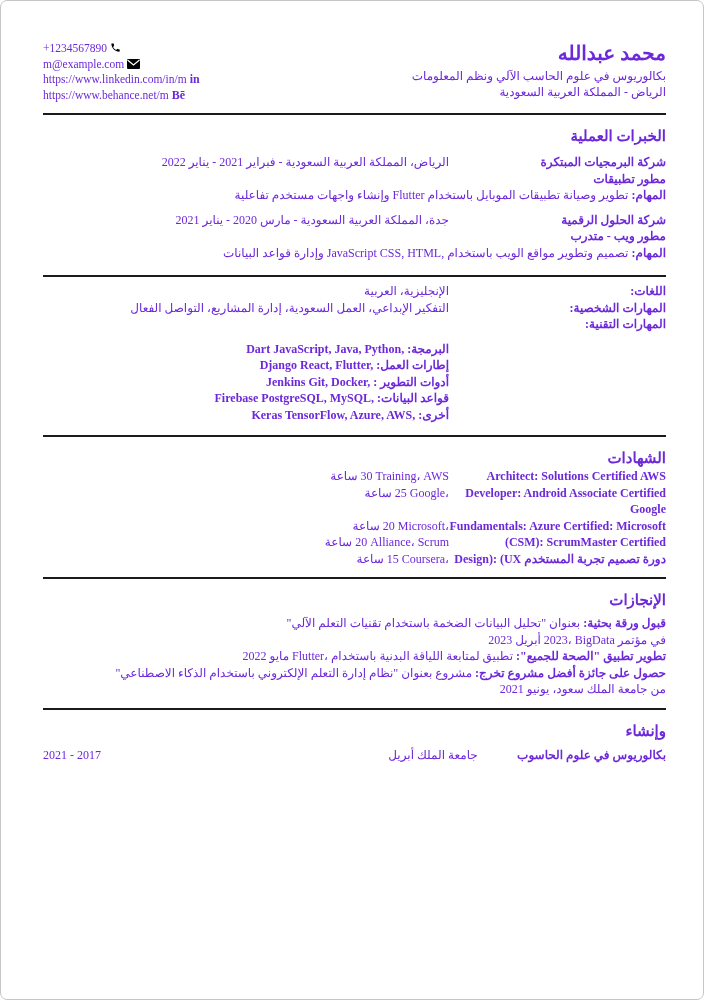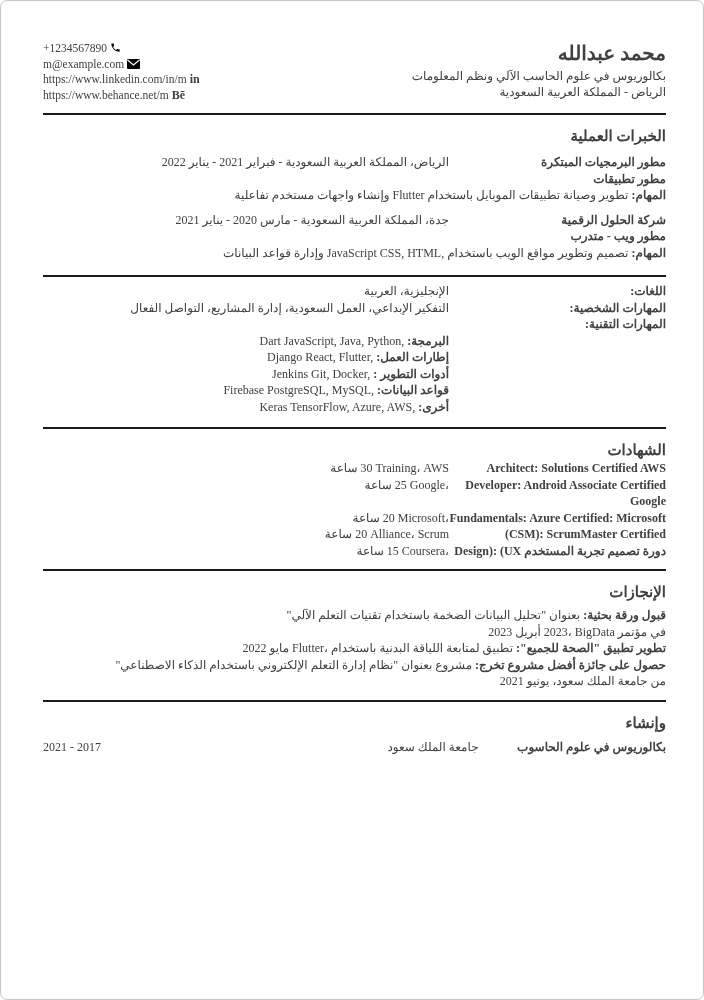--- a/index.html
+++ b/index.html
@@ -3,21 +3,21 @@
 <meta charset="utf-8">
 <style>
   html,body{margin:0;padding:0;background:#ffffff;}
   .page{
     position:relative;
     width:702px;height:998px;
     background:#ffffff;
     border:1px solid #c6c6c6;
     border-radius:7px;
     font-family:"Liberation Serif","DejaVu Serif",serif;
-    color:#404040;
+    color:#6d28d9;
     overflow:hidden;
   }
   .content{margin:0 37px 0 42px;}
   
   .header{display:flex;justify-content:space-between;padding-top:40px;}
   .contact{font-size:11.5px;line-height:15.5px;text-align:left;}
   .contact-row{white-space:nowrap;}
   .cicon{display:inline-block;vertical-align:-1px;margin-left:3px;}
   .cicon svg{display:block;}
   .glyph-ic{font-weight:bold;font-size:12px;margin-left:3px;}
@@ -33,21 +33,21 @@
   .col-left{width:406px;text-align:right;direction:ltr;}
   .col-right{flex:1;text-align:right;}
   .rtl{direction:rtl;}
   .b{font-weight:bold;}
   .line-ltr{direction:ltr;text-align:right;}
   
   .job{margin-top:8px;}
   .job+.job{margin-top:8px;}
   
   .skill-rows{margin-top:6px;}
-  .tech-rows{margin-top:0;}
+  .tech-rows{margin-top:8px;font-weight:bold;}
   .tech-line{width:406px;text-align:right;direction:ltr;}
   
   .cert-rows{}
   .cert-line{line-height:16.5px;}
   .cert-name{flex:1;text-align:right;direction:ltr;font-weight:bold;}
   
   .ach-rows{margin-top:5px;}
   .ach-line{text-align:right;}
   
   .edu-row{display:grid;grid-template-columns:310px 160px 1fr;margin-top:6px;}
@@ -80,21 +80,21 @@
       </div>
     </div>
 
     <hr class="rule">
 
     <div class="sec-title">الخبرات العملية</div>
 
     <div class="job body-line">
       <div class="tworow">
         <div class="col-left rtl">الرياض، المملكة العربية السعودية - فبراير 2021 - يناير 2022</div>
-        <div class="col-right rtl b">مطور البرمجيات المبتكرة</div>
+        <div class="col-right rtl b">شركة البرمجيات المبتكرة</div>
       </div>
       <div class="col-right rtl b" style="width:auto">مطور تطبيقات</div>
       <div class="line-ltr"><span class="rtl">وإنشاء واجهات مستخدم تفاعلية</span> <span>Flutter</span> <span class="rtl" dir="rtl"><b>المهام:</b> <span>تطوير وصيانة تطبيقات الموبايل باستخدام</span></span></div>
     </div>
 
     <div class="job body-line">
       <div class="tworow">
         <div class="col-left rtl">جدة، المملكة العربية السعودية - مارس 2020 - يناير 2021</div>
         <div class="col-right rtl b">شركة الحلول الرقمية</div>
       </div>
@@ -165,18 +165,18 @@
       <div class="ach-line rtl"><b>حصول على جائزة أفضل مشروع تخرج:</b> <span>مشروع بعنوان "نظام إدارة التعلم الإلكتروني باستخدام الذكاء الاصطناعي"</span></div>
       <div class="ach-line rtl">من جامعة الملك سعود، يونيو 2021</div>
     </div>
 
     <hr class="rule" style="margin-top:10px">
 
     <div class="sec-title">وإنشاء</div>
 
     <div class="edu-row body-line">
       <div class="edu-dates">2021 - 2017</div>
-      <div class="edu-univ">جامعة الملك سعود</div>
+      <div class="edu-univ">جامعة الملك أبريل</div>
       <div class="edu-degree">بكالوريوس في علوم الحاسوب</div>
     </div>
 
   </div>
 </div>
 
 </body></html>

